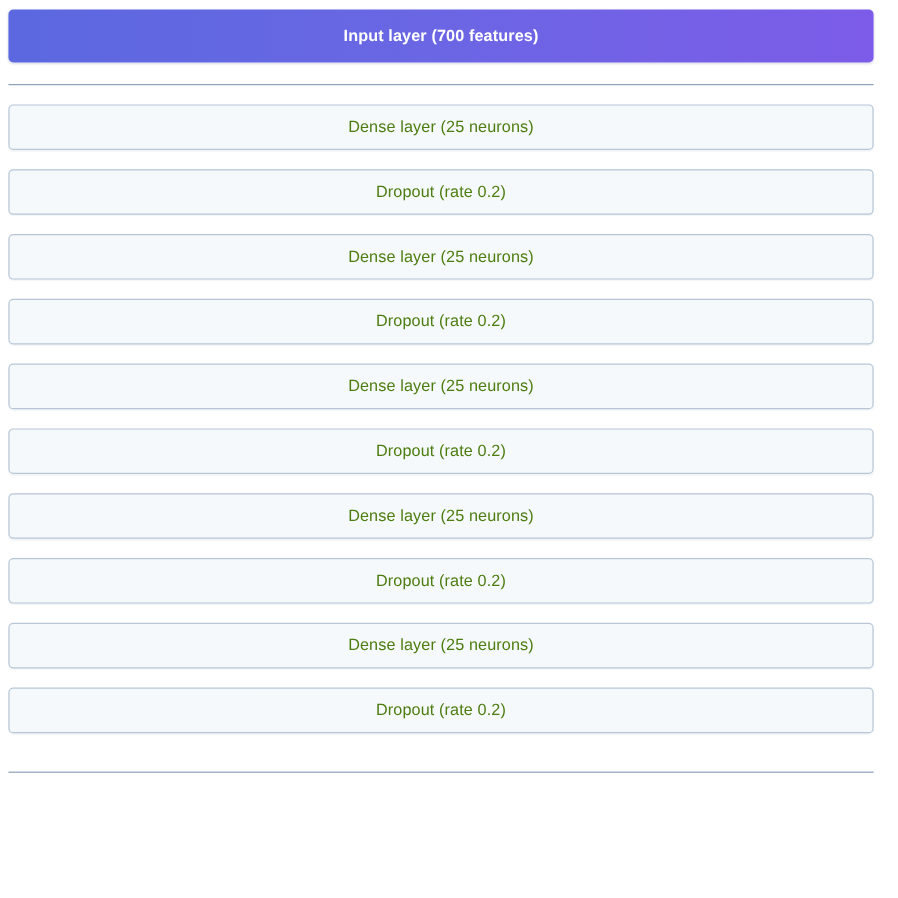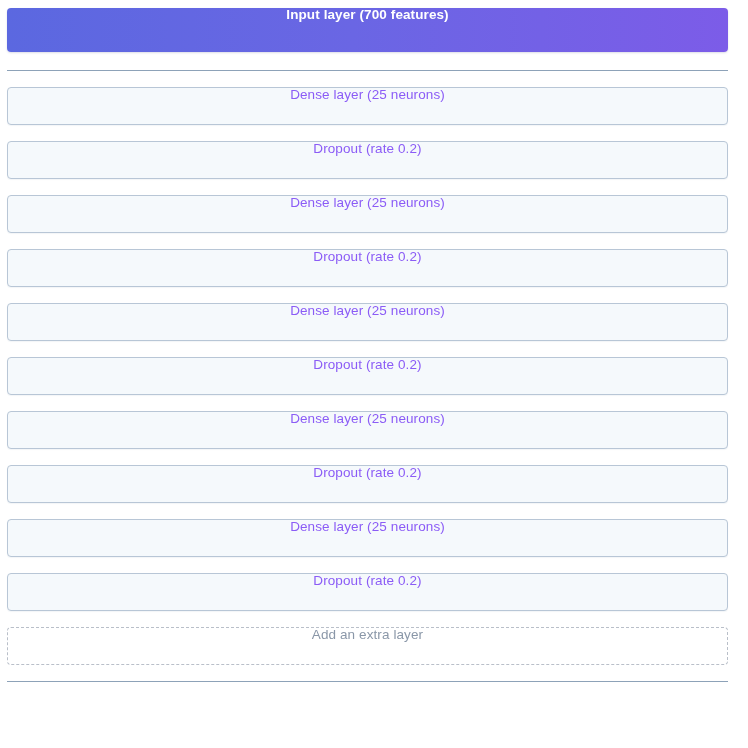--- a/index.html
+++ b/index.html
@@ -21,20 +21,21 @@
     height: 748px;
     padding: 8px 20px 0 7px;
   }
 
   
   .layer-row {
     box-sizing: border-box;
     width: 100%;
     height: 38px;
     display: flex;
+    align-items: center;
     justify-content: center;
     border-radius: 4px;
     font-size: 13.5px;
     line-height: 1;
     letter-spacing: 0.1px;
     user-select: none;
   }
 
   
   .terminal-bar {
@@ -50,21 +51,21 @@
   }
   #output-layer-bar {
     background: linear-gradient(90deg, #8693a8 0%, #8a90ad 55%, #848aab 100%);
     box-shadow: 0 1px 2px rgba(80, 86, 110, 0.18);
   }
 
   
   .hidden-layer {
     background: #f5f9fc;
     border: 1px solid #b8c6d6;
-    color: #8b5cf6;
+    color: #4d7c0f;
     font-weight: 400;
     box-shadow: 0 1px 1px rgba(140, 155, 175, 0.10);
   }
 
   
   #add-layer-button {
     background: #ffffff;
     border: 1px dashed #b9bfc9;
     color: #8a97a8;
     font-weight: 400;
@@ -145,23 +146,20 @@
   <div class="layer-row hidden-layer">
     <span>Dense layer (25 neurons)</span>
   </div>
   <div class="spacer-between"></div>
 
   <div class="layer-row hidden-layer">
     <span>Dropout (rate 0.2)</span>
   </div>
   <div class="spacer-between"></div>
 
-  <div class="layer-row" id="add-layer-button">
-    <span>Add an extra layer</span>
-  </div>
 
   <div class="spacer-before-rule-2"></div>
 
   <hr class="section-divider">
 
   <div class="spacer-after-rule-2"></div>
 
 
 </div>
 

